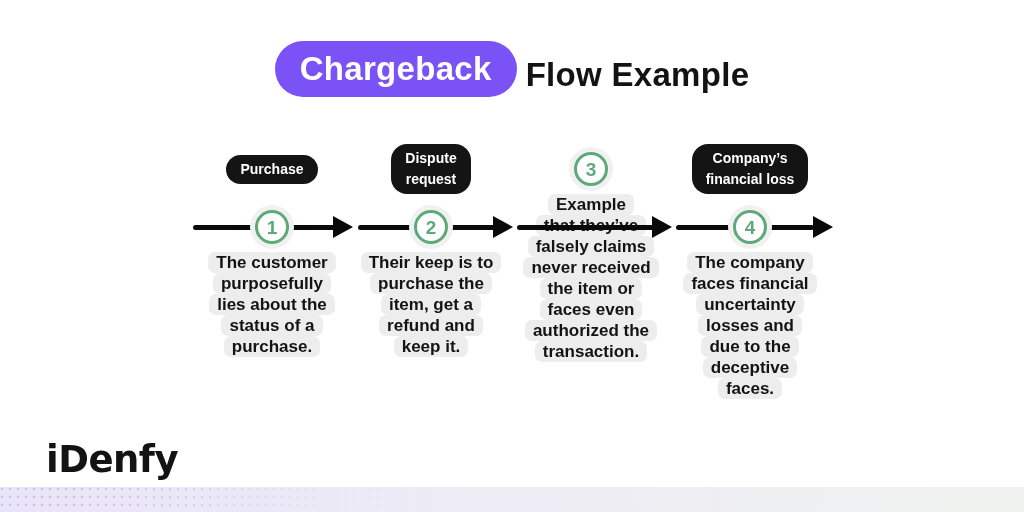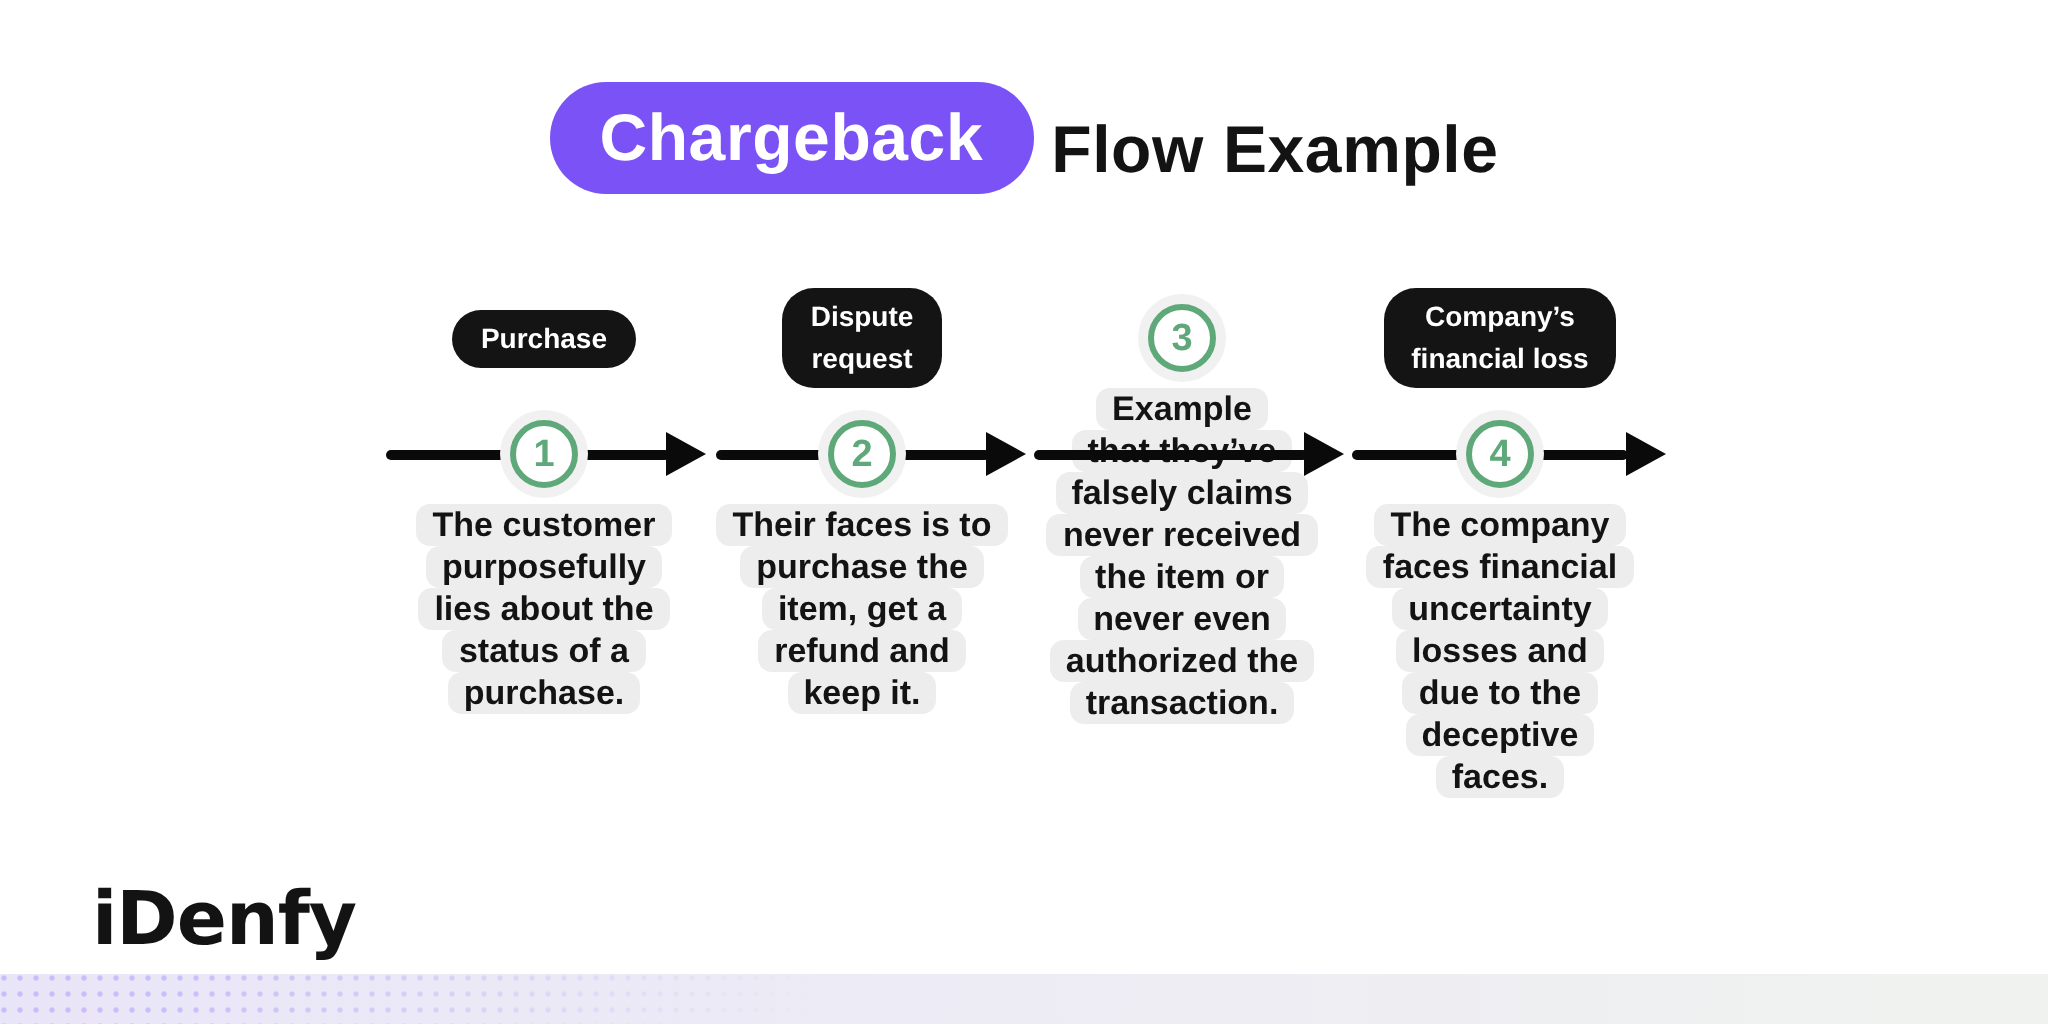--- a/index.html
+++ b/index.html
@@ -82,41 +82,41 @@
   <div class="step-col" style="left:349px">
     <div class="label-wrap">
         <span class="label-pill">Dispute<br>request</span>
       </div>
     <div class="halo">
         <div class="circle">
           <span class="step-num">2</span>
         </div>
       </div>
     <div class="desc">
-        <div class="dline"><span>Their faces is to</span></div>
+        <div class="dline"><span>Their keep is to</span></div>
         <div class="dline"><span>purchase the</span></div>
         <div class="dline"><span>item, get a</span></div>
         <div class="dline"><span>refund and</span></div>
         <div class="dline"><span>keep it.</span></div>
       </div>
   </div>
 
   <div class="step-col" style="left:509px">
     <div class="halo">
         <div class="circle">
           <span class="step-num">3</span>
         </div>
       </div>
     <div class="desc">
         <div class="dline"><span>Example</span></div>
         <div class="dline"><span>that they’ve</span></div>
         <div class="dline"><span>falsely claims</span></div>
         <div class="dline"><span>never received</span></div>
         <div class="dline"><span>the item or</span></div>
-        <div class="dline"><span>never even</span></div>
+        <div class="dline"><span>faces even</span></div>
         <div class="dline"><span>authorized the</span></div>
         <div class="dline"><span>transaction.</span></div>
       </div>
   </div>
 
   <div class="step-col" style="left:668px">
     <div class="label-wrap">
         <span class="label-pill">Company’s<br>financial loss</span>
       </div>
     <div class="halo">

